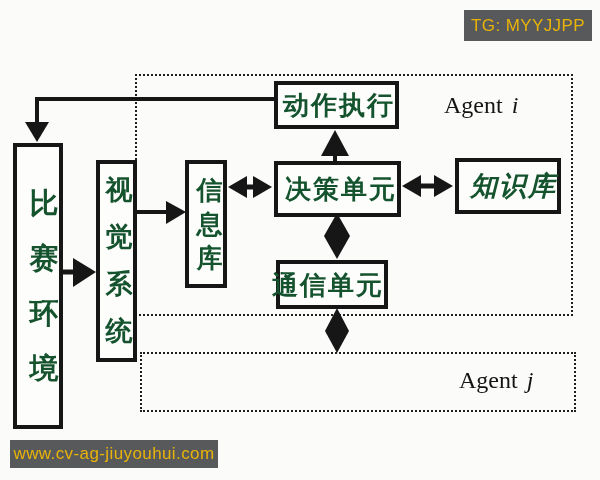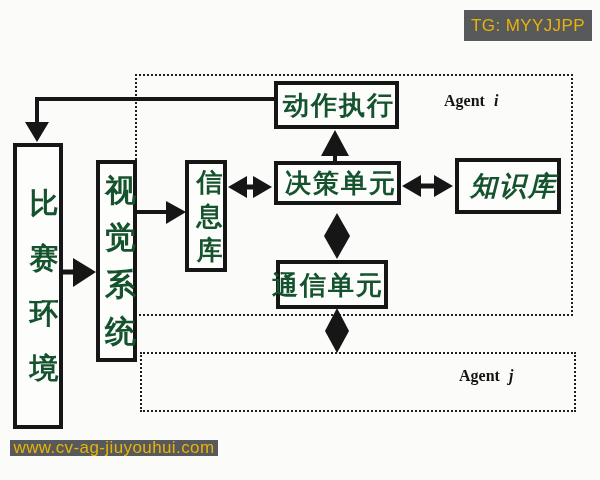--- a/index.html
+++ b/index.html
@@ -22,53 +22,53 @@
 
   
   .node {
     position:absolute; box-sizing:border-box;
     border:4px solid #161616; background:#fdfdfc;
     display:flex; align-items:center; justify-content:flex-end;
     z-index:3; font-weight:700; color:#14532d;
   }
   .node-environment { left:13px;  top:143px; width:50px;  height:286px; }
   .node-vision      { left:96px;  top:160px; width:41px;  height:202px; }
-  .node-infobase    { left:185px; top:160px; width:42px;  height:112px; }
+  .node-infobase    { left:185px; top:160px; width:42px;  height:128px; }
   .node-action      { left:274px; top:81px;  width:125px; height:48px;  }
-  .node-decision    { left:274px; top:161px; width:127px; height:44px;  }
+  .node-decision    { left:274px; top:161px; width:127px; height:56px;  }
   .node-knowledge   { left:455px; top:158px; width:106px; height:56px;  }
   .node-comm        { left:276px; top:260px; width:112px; height:49px;  }
 
   .hlabel { font-size:26px; letter-spacing:2px; white-space:nowrap; line-height:1; }
   .node-knowledge .hlabel { font-size:27px;font-style:italic; }
 
   
   .vtext { word-break:break-all; text-align:center; }
   .node-environment .vtext { width:30px; font-size:29px; line-height:55px; }
-  .node-vision      .vtext { width:28px; font-size:31px; line-height:47px; }
+  .node-vision      .vtext { width:28px; font-size:27px; line-height:47px; }
   .node-infobase    .vtext { width:27px; font-size:26px; line-height:34px; }
 
   
   .agent-label {
     position:absolute; z-index:3;
     font-family:"Liberation Serif","DejaVu Serif",serif;
-    font-weight:700; font-size:16px; color:#141414; white-space:nowrap;
+    font-weight:400; font-size:24px; color:#141414; white-space:nowrap;
   }
   .agent-i-label { left:444px; top:92px;  }
   .agent-j-label { left:459px; top:367px; }
   .agent-label .idx { font-style:italic; margin-left:9px; }
 
   
   .badge {
     position:absolute; z-index:5; background:#57595b; color:#eab308;
     display:flex; align-items:center; justify-content:center;
     font-size:17px; letter-spacing:0.4px; white-space:nowrap;
   }
   .badge-top    { left:464px; top:10px;  width:128px; height:31px; }
-  .badge-bottom { left:10px;  top:440px; width:208px; height:16px; }
+  .badge-bottom { left:10px;  top:440px; width:208px; height:28px; }
 </style>
 </head>
 <body>
 
 <div class="stage">
 
   <div class="badge badge-top">TG: MYYJJPP</div>
   <div class="badge badge-bottom">www.cv-ag-jiuyouhui.com</div>
 
   <div class="dashed-box agent-i-box"></div>

